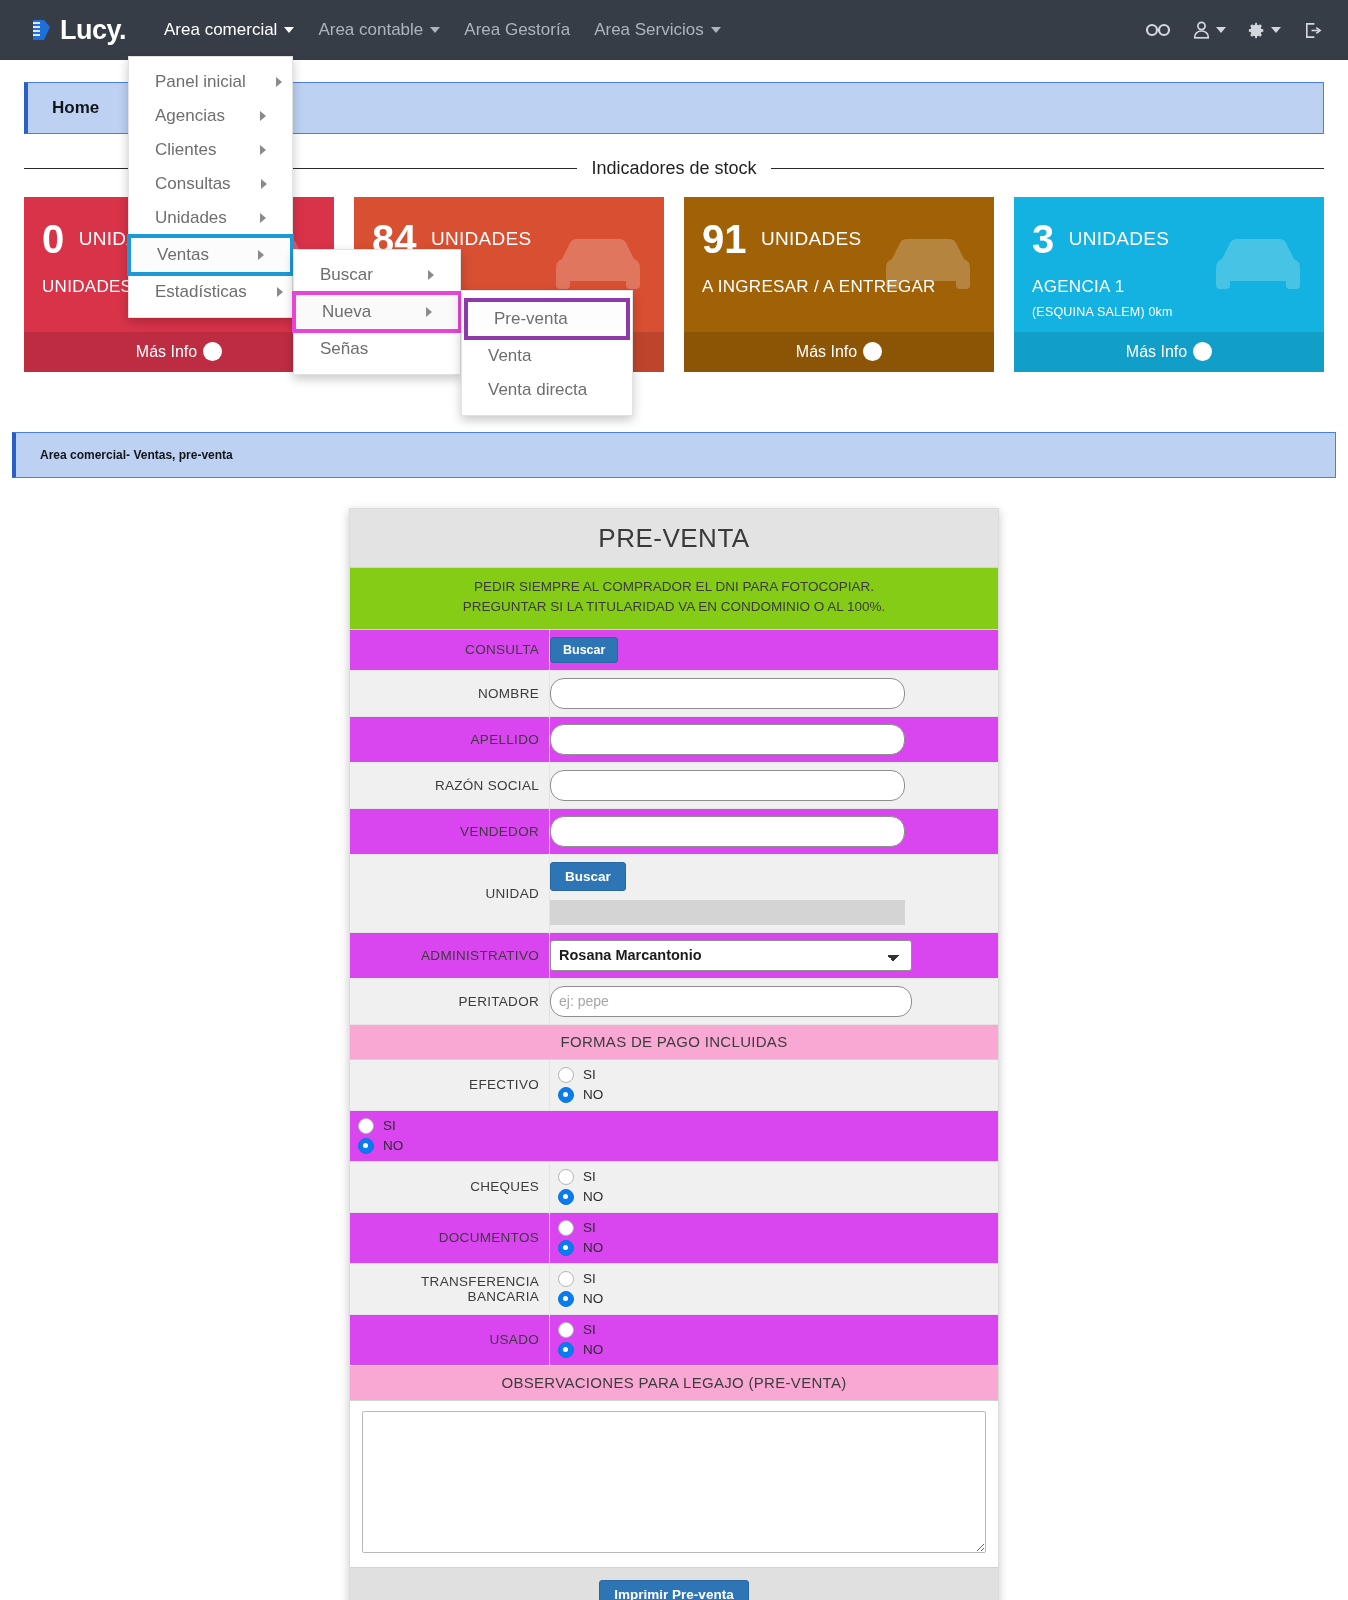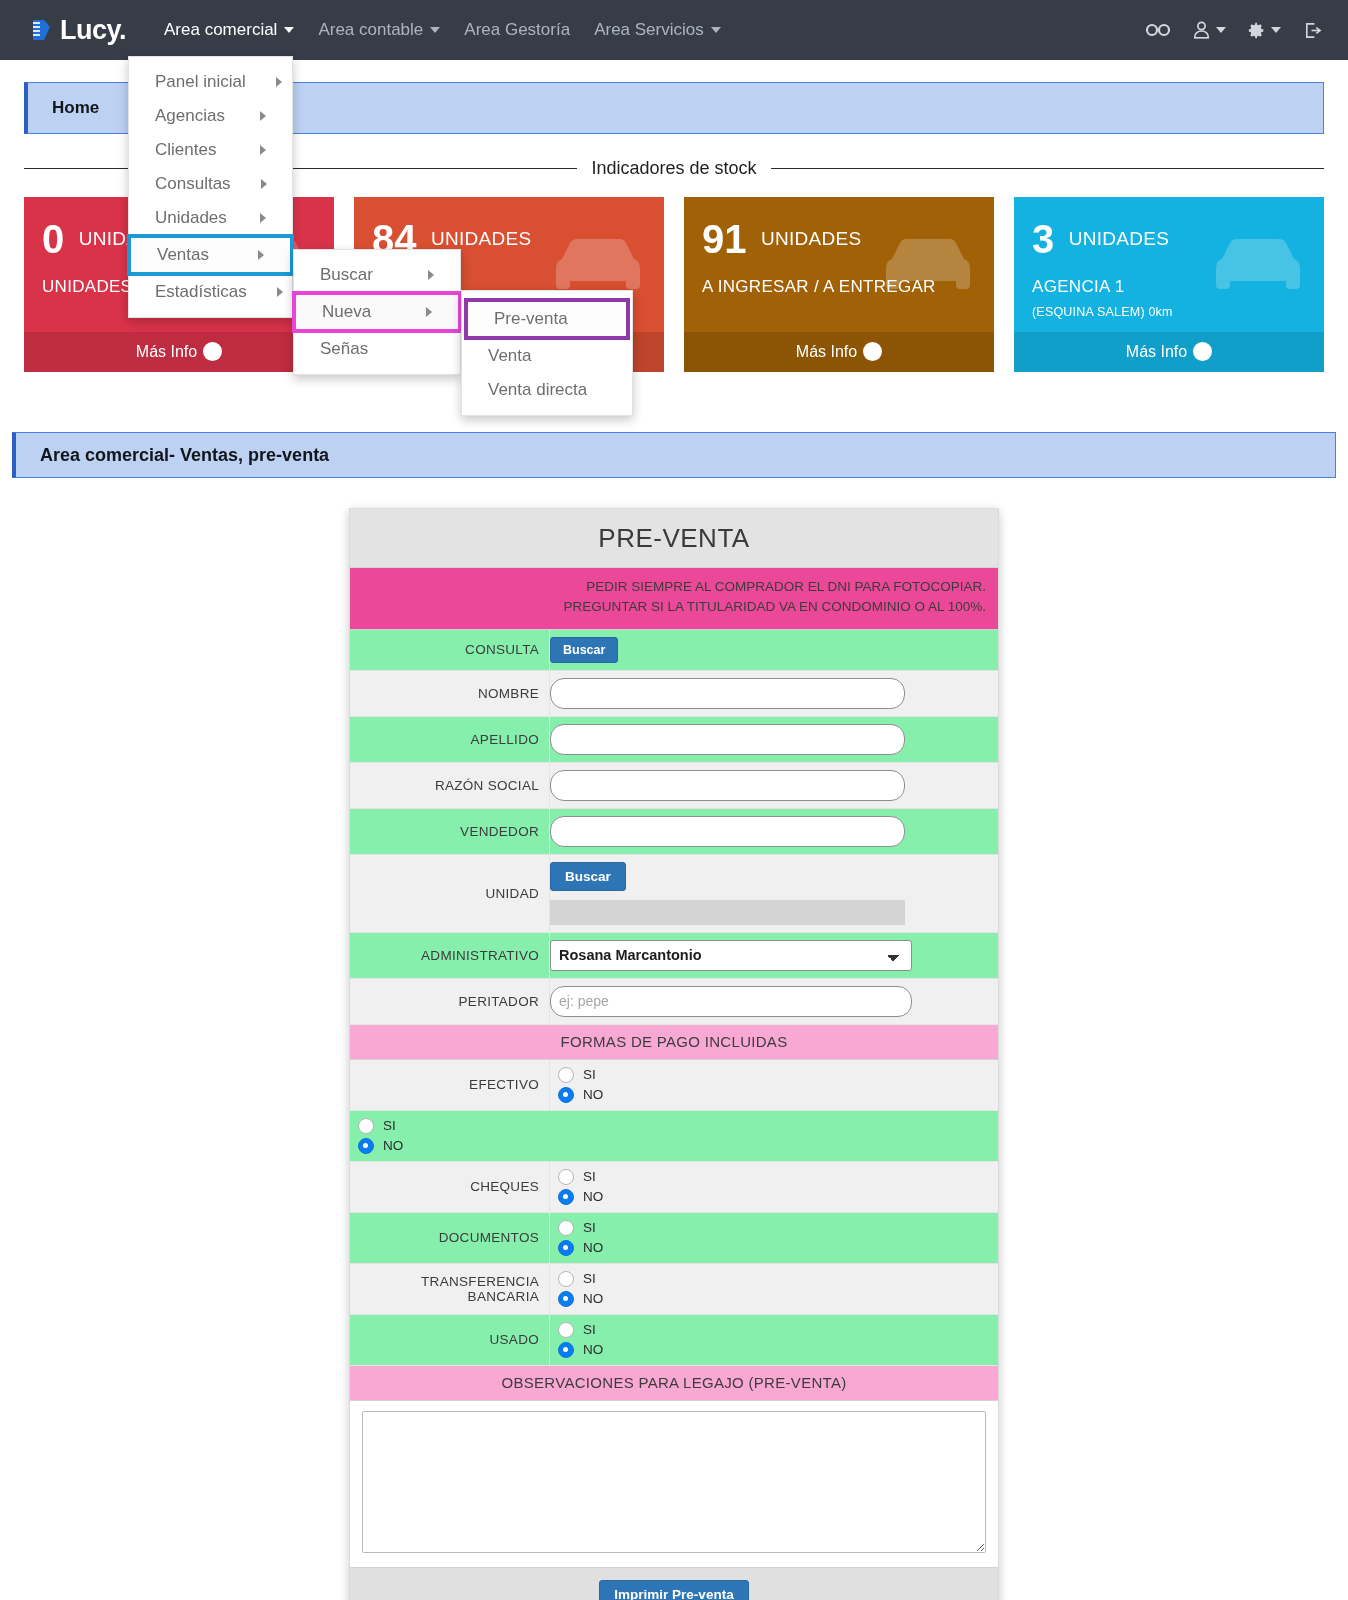--- a/index.html
+++ b/index.html
@@ -193,54 +193,54 @@
   
   .crumb-bar {
     margin: 60px 12px 0 12px;
     height: 46px;
     background: #bdd1f3;
     border: 1px solid #4a7fe0;
     border-left: 4px solid #2a5fc8;
     display: flex; align-items: center;
     padding-left: 24px;
   }
-  .crumb-bar .label { font-size: 18px; font-weight: bold; color: #12151a; }
+  .crumb-bar .label { font-size: 12px; font-weight: bold; color: #12151a; }
 
   
   .panel-wrap { display: flex; justify-content: center; margin-top: 30px; padding-bottom: 16px; }
   .panel {
     width: 650px;
     background: #fcfcfc;
     border: 1px solid #dcdcdc;
     box-shadow: 0 3px 9px rgba(0,0,0,0.22);
   }
   .panel-title {
     background: #e3e3e3;
     text-align: center;
     font-size: 26px;
     color: #3a3a3a;
     padding: 14px 0 13px 0;
     border-bottom: 1px solid #d3d3d3;
     letter-spacing: 0.5px;
   }
   .panel-note {
-    background: #ec4899;
-    text-align: right;
+    background: #84cc16;
+    text-align: center;
     font-size: 13.5px;
     color: #3c3c3c;
     padding: 9px 12px 11px 12px;
     line-height: 1.5;
     border-bottom: 1px solid #d3d3d3;
   }
   .frow {
     display: flex;
     border-bottom: 1px solid #e4e4e4;
     min-height: 41px;
     align-items: stretch;
-    background: #86efac;
+    background: #d946ef;
   }
   .frow.alt { background: #f0f0f0; }
   .flabel {
     width: 200px;
     flex: 0 0 200px;
     text-align: right;
     padding: 10px 10px 10px 6px;
     font-size: 13.5px;
     color: #3c3c3c;
     display: flex; align-items: center; justify-content: flex-end;

